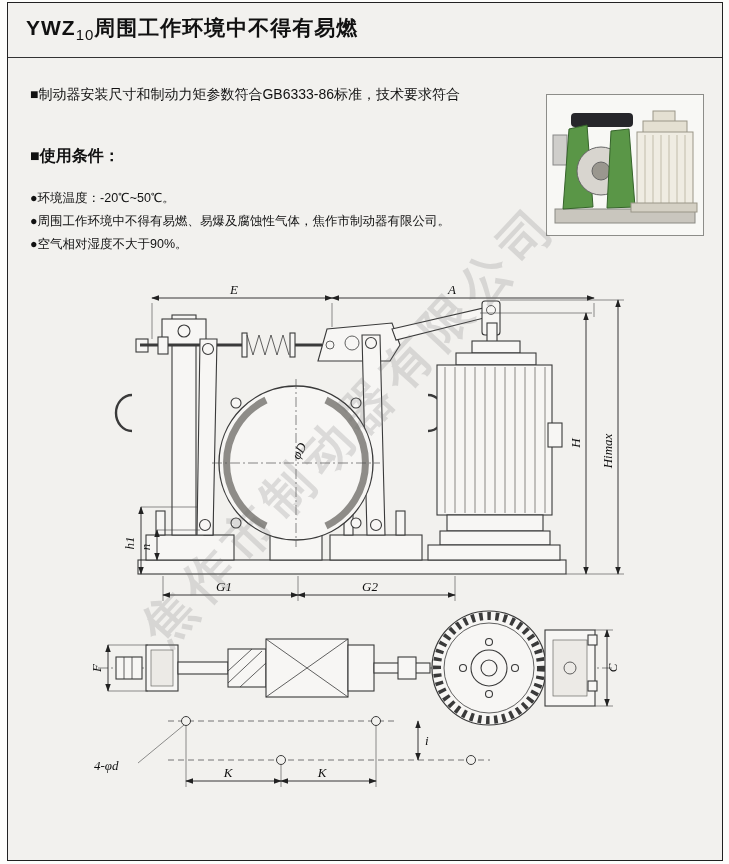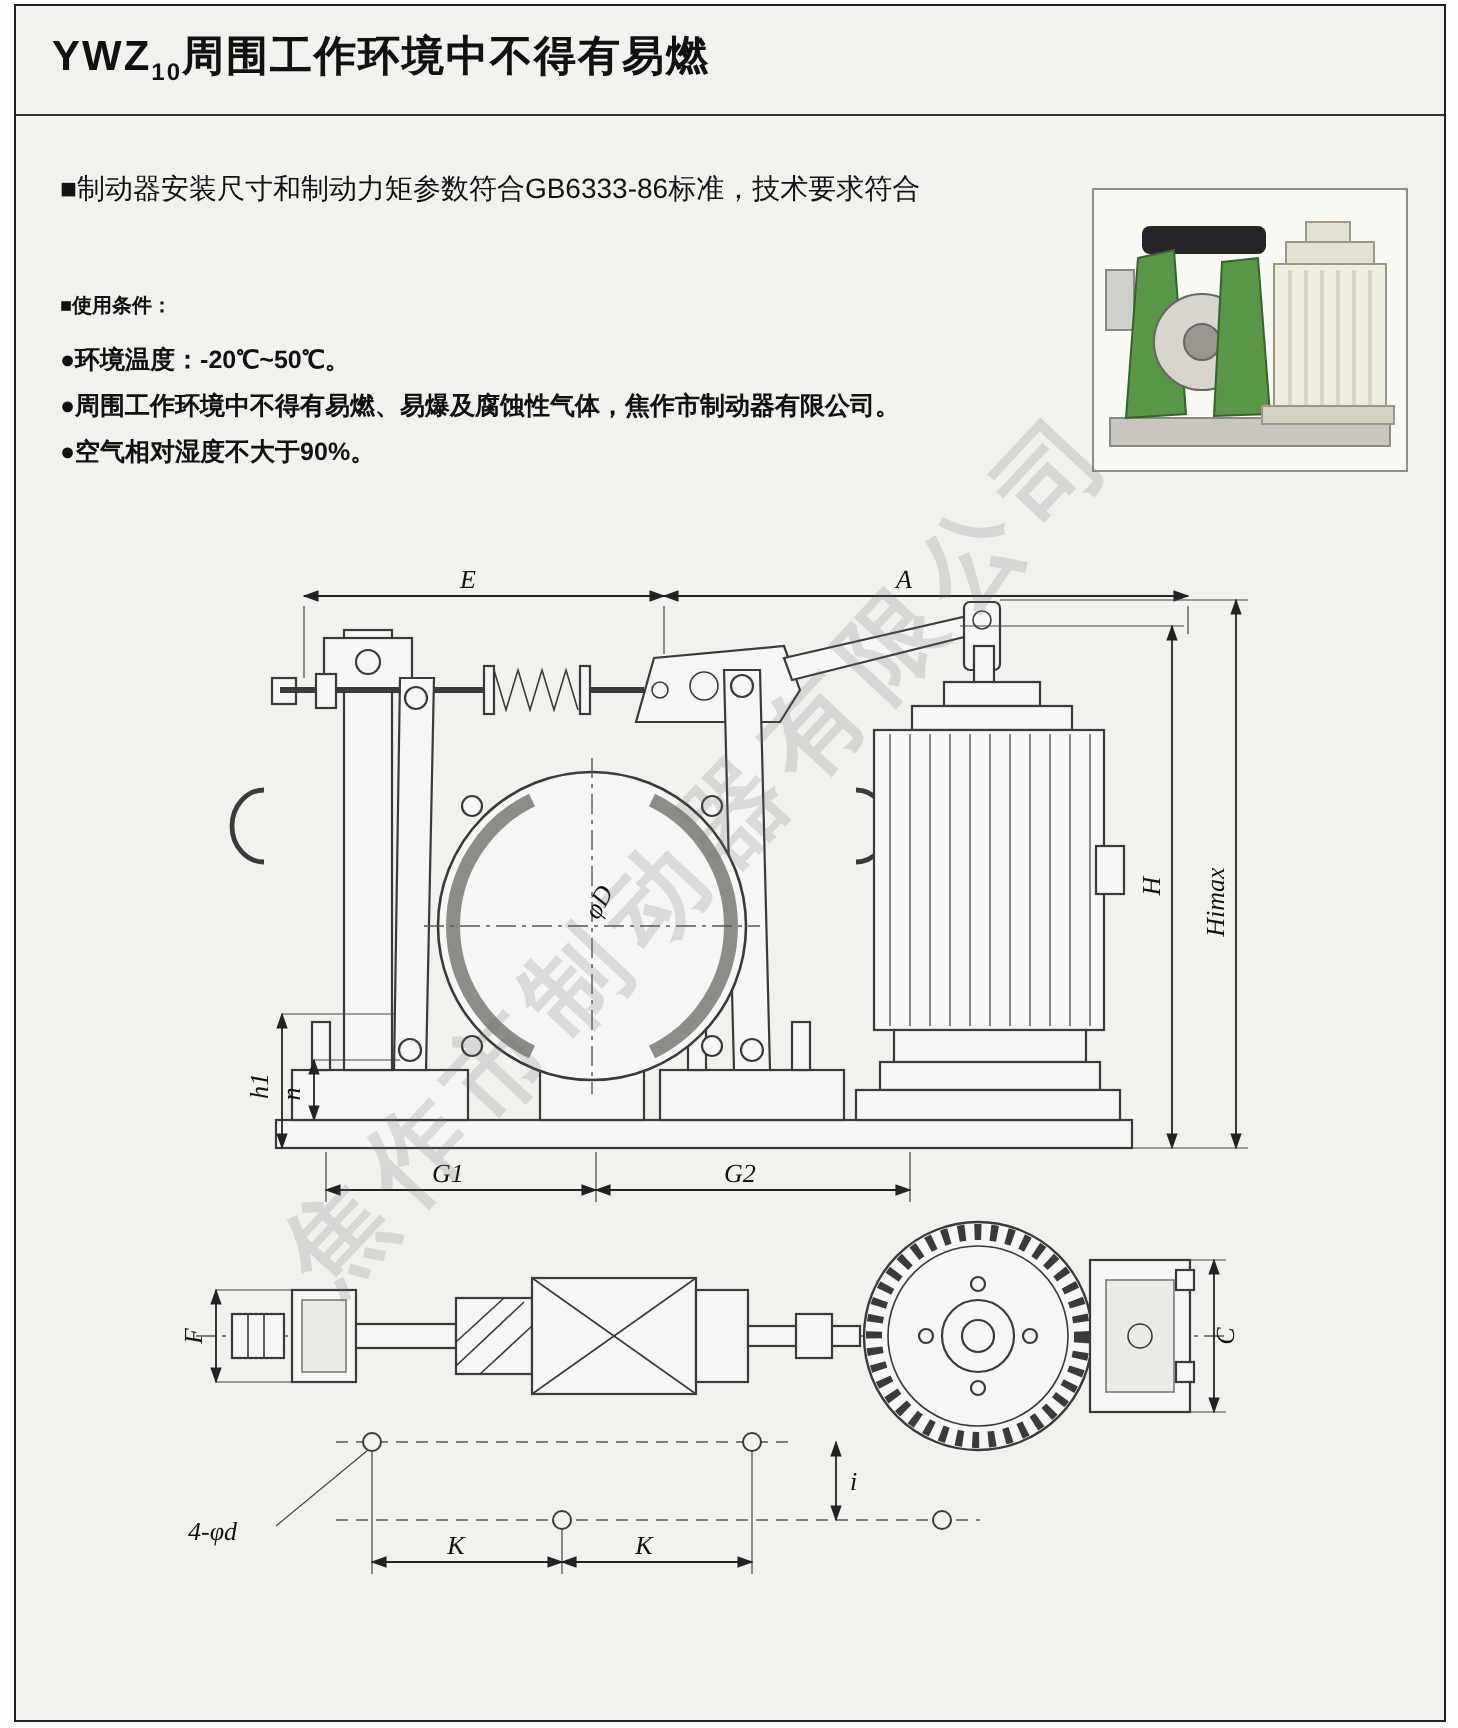--- a/index.html
+++ b/index.html
@@ -1,27 +1,27 @@
 <!DOCTYPE html>
 <html><head>
 <meta charset="utf-8">
 <style>
   *{box-sizing:border-box;margin:0;padding:0}
   html,body{width:729px;height:864px;background:#fff;font-family:"Liberation Sans",sans-serif;color:#111}
   .page{position:relative;width:729px;height:864px;background:#fdfdfb;overflow:hidden}
   .frame{position:absolute;left:7px;top:2px;right:6px;bottom:3px;border:1px solid #222;background:#f2f1ee}
   .title{position:absolute;left:26px;top:14px;font-size:21px;font-weight:bold;letter-spacing:1px;z-index:2}
-  .title sub{font-size:12px;font-weight:bold}
+  .title sub{font-size:15px;font-weight:normal}
   .rule{position:absolute;left:8px;right:7px;top:57px;border-top:1px solid #333;z-index:2}
   .intro{position:absolute;left:30px;top:84px;width:508px;font-size:14px;font-weight:normal;line-height:1.55;z-index:2}
   .intro .l2{padding-left:15px}
   .usage{position:absolute;left:30px;top:146px;width:510px;z-index:2}
-  .usage h2{font-size:10px;font-weight:bold;margin-bottom:9px}
+  .usage h2{font-size:16px;font-weight:bold;margin-bottom:20px}
   .usage ul{list-style:none}
-  .usage li{font-size:12.5px;line-height:1.85;font-weight:bold}
+  .usage li{font-size:12.5px;line-height:1.85;font-weight:normal}
   .photo{position:absolute;left:546px;top:94px;width:158px;height:142px;border:1px solid #8d8d89;background:#fbfbf9;z-index:2}
   .drawing{position:absolute;left:0;top:283px;z-index:1}
   .watermark{position:absolute;left:350px;top:425px;transform:translate(-50%,-50%) rotate(-47deg);
     font-size:50px;font-weight:bold;letter-spacing:8px;color:rgba(110,110,112,0.20);
     white-space:nowrap;pointer-events:none;z-index:5}
   
   .part{fill:#f7f6f4;stroke:#3a3a3a;stroke-width:1.1}
   .thinfill{fill:#eceae6;stroke:#6a6a66;stroke-width:0.7}
   .thin{fill:none;stroke:#3a3a3a;stroke-width:0.8}
   .hook{fill:none;stroke:#3a3a3a;stroke-width:2.4}

